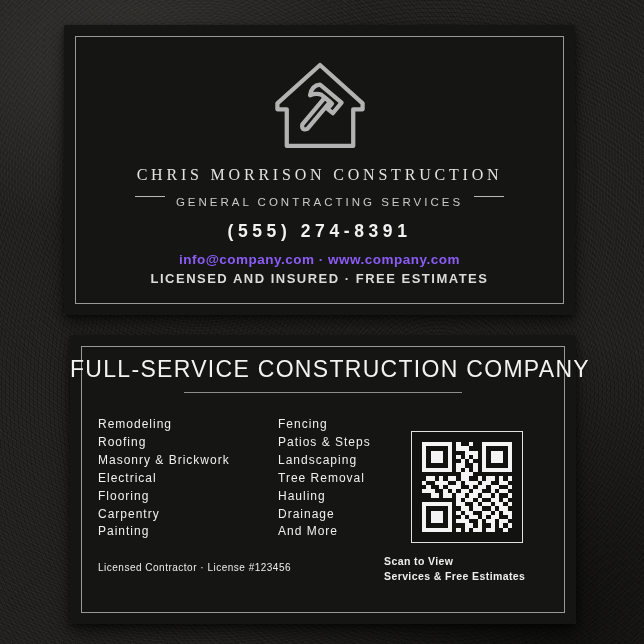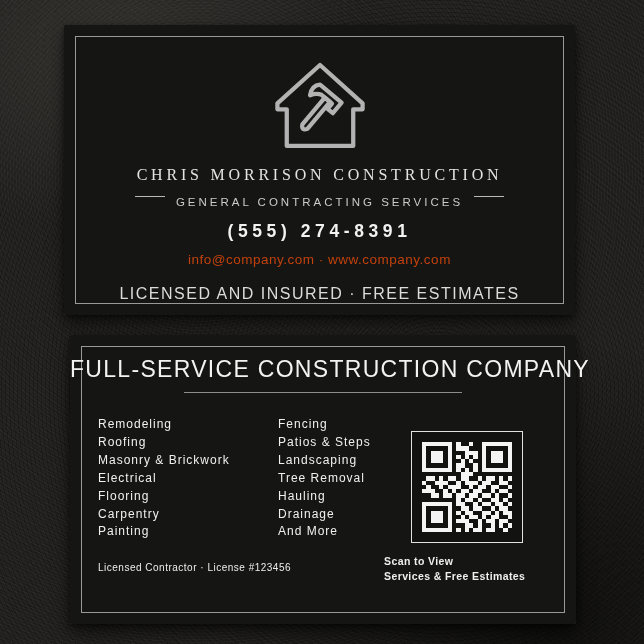--- a/index.html
+++ b/index.html
@@ -27,22 +27,22 @@
   .card-bottom{left:70px;top:335px;width:506px;height:289px;}
 
   
   .top-content{position:absolute;inset:12px;display:flex;flex-direction:column;align-items:center;text-align:center;}
   .logo{margin-top:22px;}
   .biz-name{margin-top:15px;font-family:"Liberation Serif",serif;font-size:16px;letter-spacing:3.8px;color:#e4e4e4;white-space:nowrap;}
   .tagline-row{margin-top:12px;display:flex;align-items:flex-start;gap:11px;}
   .tag-rule{width:30px;height:1px;background:#b9b9b9;}
   .tagline{font-size:11.5px;letter-spacing:3px;color:#cbcbcb;white-space:nowrap;}
   .phone{margin-top:13px;font-size:17.5px;font-weight:700;letter-spacing:4.6px;color:#f2f2f2;white-space:nowrap;}
-  .contact{margin-top:10px;font-size:13.5px;font-weight:400;letter-spacing:.5px;color:#c2410c;white-space:nowrap;}
-  .credentials{margin-top:18px;font-size:16px;font-weight:400;letter-spacing:1.5px;color:#dcdcdc;white-space:nowrap;}
+  .contact{margin-top:10px;font-size:13.5px;font-weight:700;letter-spacing:.5px;color:#8b5cf6;white-space:nowrap;}
+  .credentials{margin-top:4px;font-size:13px;font-weight:700;letter-spacing:1.5px;color:#dcdcdc;white-space:nowrap;}
 
   
   .back-title{position:absolute;top:21px;left:0;width:100%;text-align:center;font-size:23px;letter-spacing:1.3px;color:#f3f3f3;white-space:nowrap;}
   .back-divider{position:absolute;top:57px;left:50%;transform:translateX(-50%);width:278px;height:1px;background:#8d8d8d;}
   .svc-col{position:absolute;top:81px;font-size:12px;letter-spacing:1px;line-height:17.9px;color:#f0f0f0;white-space:nowrap;}
   .svc-col-1{left:28px;}
   .svc-col-2{left:208px;}
   .qr-box{position:absolute;left:341px;top:96px;width:90px;height:90px;border:1px solid #e2e2e2;padding:10px;background:#121211;}
   .qr-box svg{display:block;width:100%;height:100%;}
   .qr-caption{position:absolute;left:314px;top:219px;width:166px;font-size:10.5px;font-weight:700;letter-spacing:.4px;line-height:15px;color:#efefef;}

